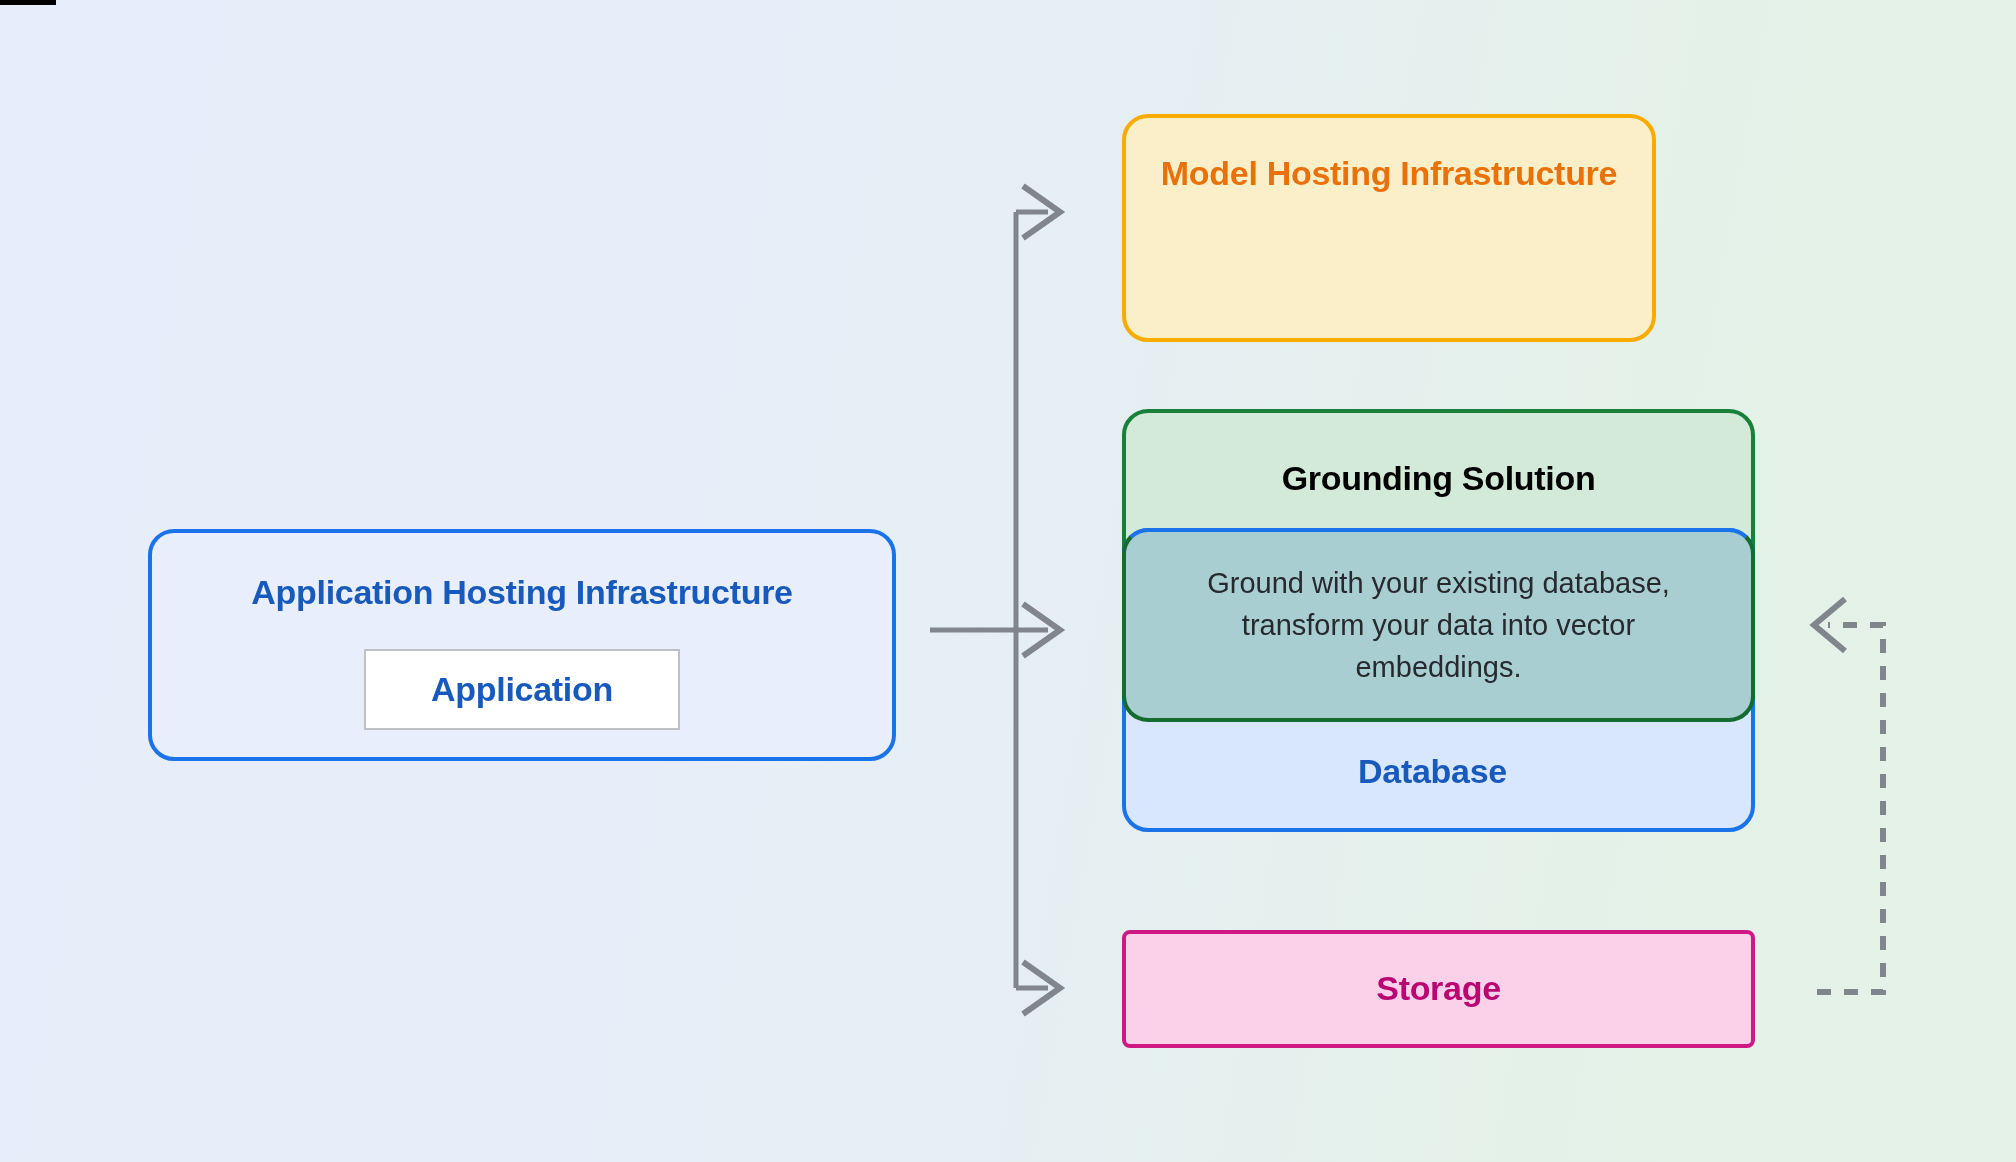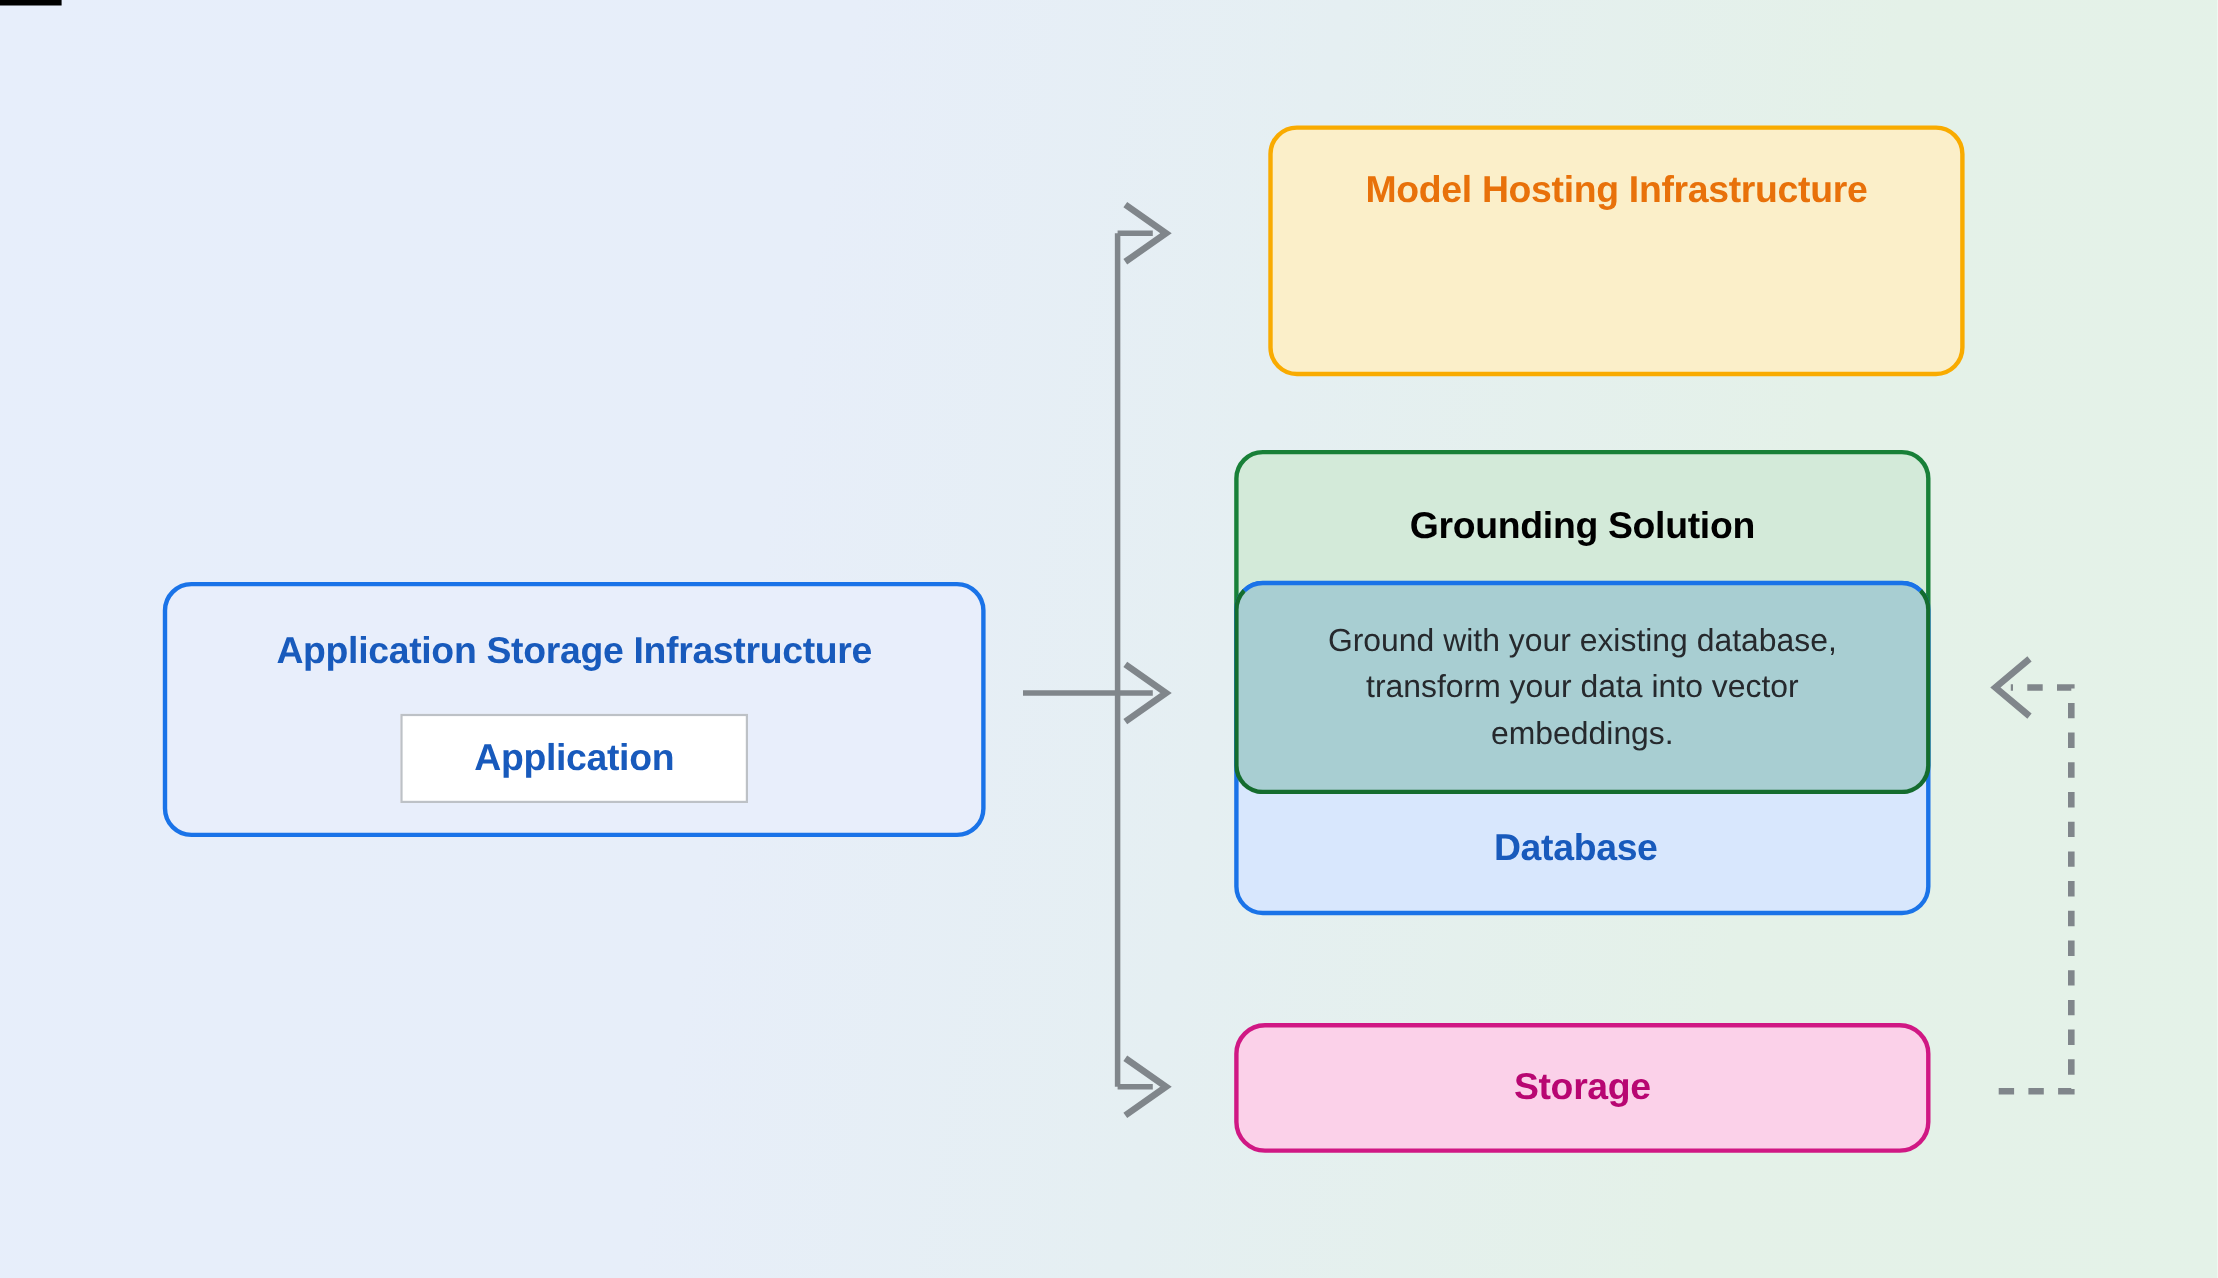--- a/index.html
+++ b/index.html
@@ -41,21 +41,21 @@
   
   .app-box{
     left:148px;top:529px;width:748px;height:232px;
     background:#e8eefb;border:4px solid #1a73e8;z-index:2;
   }
   .app-box .node-title{margin-top:40px;color:#185abc;}
   .app-chip{top:116px;width:316px;height:81px;line-height:77px;color:#185abc;text-align:center;}
 
   
   .model-box{
-    left:1153px;top:114px;width:633px;height:228px;
+    left:1122px;top:114px;width:534px;height:228px;
     background:#fbefc9;border:4px solid #f9ab00;z-index:2;
   }
   .model-box .node-title{margin-top:36px;color:#e8710a;}
   .model-chip{top:110px;width:228px;height:82px;line-height:78px;color:#e8710a;}
 
   
   .grounding-box{
     left:1122px;top:409px;width:633px;height:313px;
     background:#d3ead9;border:4px solid #188038;z-index:1;
   }
@@ -80,21 +80,21 @@
     width:560px;
     text-align:center;
     font-size:29px;line-height:42px;
     color:#26292d;font-weight:400;
   }
 
   
   .storage-box{
     left:1122px;top:930px;width:633px;height:118px;
     background:#fbd1e9;border:4px solid #d01884;z-index:2;
-    border-radius:28px;
+    border-radius:8px;
   }
   .storage-label{
     display:block;width:100%;height:100%;line-height:108px;text-align:center;
     font-weight:700;font-size:34px;color:#b80672;letter-spacing:-0.3px;
   }
 </style>
 </head>
 <body>
 
 <div class="canvas">
@@ -111,21 +111,21 @@
       <path d="M1023 604 L1060 630 L1023 656" stroke-width="6"></path>
       <path d="M1023 962 L1060 988 L1023 1014" stroke-width="6"></path>
     </g>
     <g fill="none" stroke-width="6" stroke-linecap="butt" stroke-linejoin="miter" stroke="#80868b">
       <path d="M1817 992 H1883 V625 H1828" stroke-dasharray="14 13"></path>
       <path d="M1845 599 L1814 625 L1845 651"></path>
     </g>
   </svg>
 
   <div class="node app-box">
-    <div class="node-title">Application Storage Infrastructure</div>
+    <div class="node-title">Application Hosting Infrastructure</div>
     <div class="chip app-chip">Application</div>
   </div>
 
   <div class="node model-box">
     <div class="node-title">Model Hosting Infrastructure</div>
   </div>
 
   <div class="node grounding-box">
     <div class="node-title">Grounding Solution</div>
   </div>

